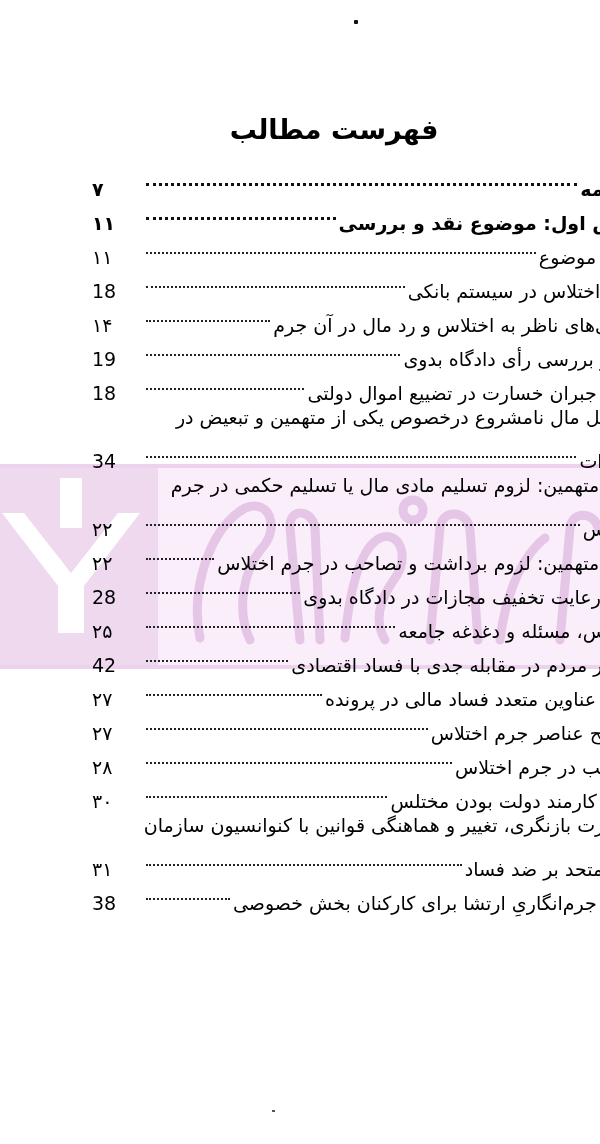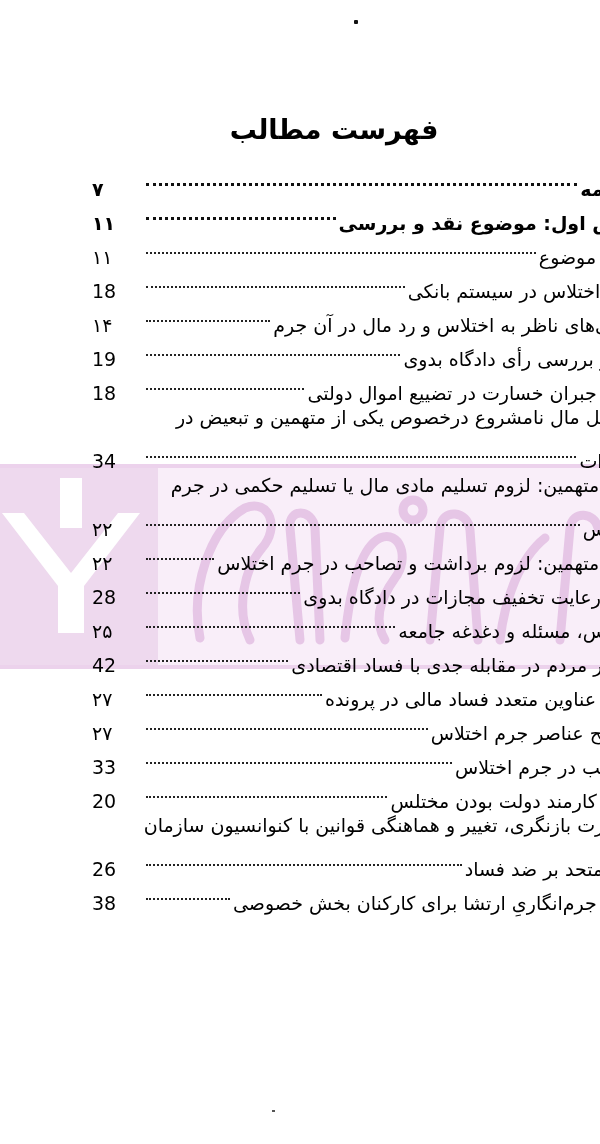--- a/index.html
+++ b/index.html
@@ -250,36 +250,36 @@
 
   <div class="toc-row">
     <span class="label">تشریح عناصر جرم اختلاس </span>
     <span class="leader"></span>
     <span class="page">۲۷</span>
   </div>
 
   <div class="toc-row">
     <span class="label">تصاحب در جرم اختلاس </span>
     <span class="leader"></span>
-    <span class="page">33</span>
+    <span class="page">۲۸</span>
   </div>
 
   <div class="toc-row">
     <span class="label">لزوم کارمند دولت بودن مختلس </span>
     <span class="leader"></span>
-    <span class="page">20</span>
+    <span class="page">۳۰</span>
   </div>
 
   <div class="toc-row cont">
     <span class="label">ضرورت بازنگری، تغییر و هماهنگی قوانین با کنوانسیون سازمان</span>
   </div>
   <div class="toc-row">
     <span class="label">ملل متحد بر ضد فساد </span>
     <span class="leader"></span>
-    <span class="page">26</span>
+    <span class="page">۳۱</span>
   </div>
 
   <div class="toc-row">
     <span class="label">لزوم جرم‌انگاریِ ارتشا برای کارکنان بخش خصوصی</span>
     <span class="leader"></span>
     <span class="page">38</span>
   </div>
 
 </div>
 

